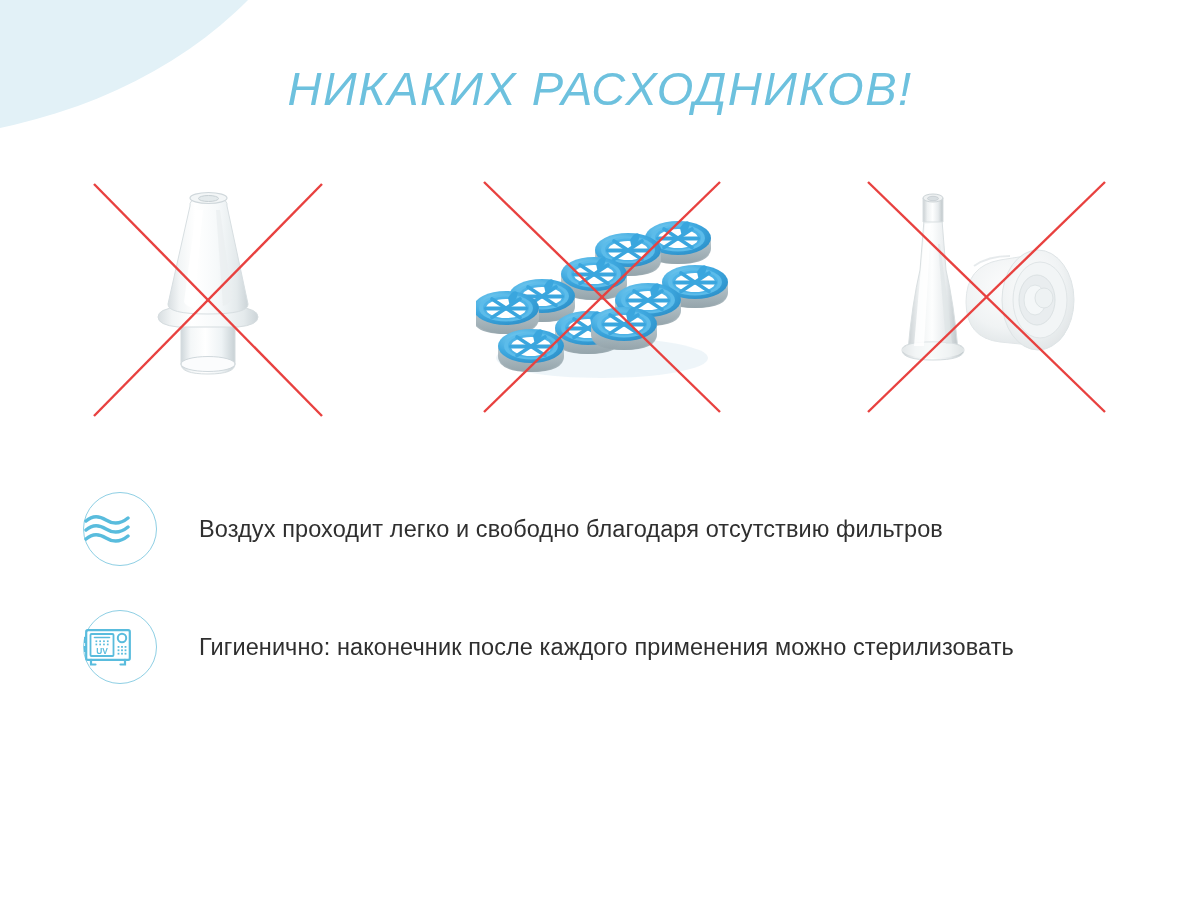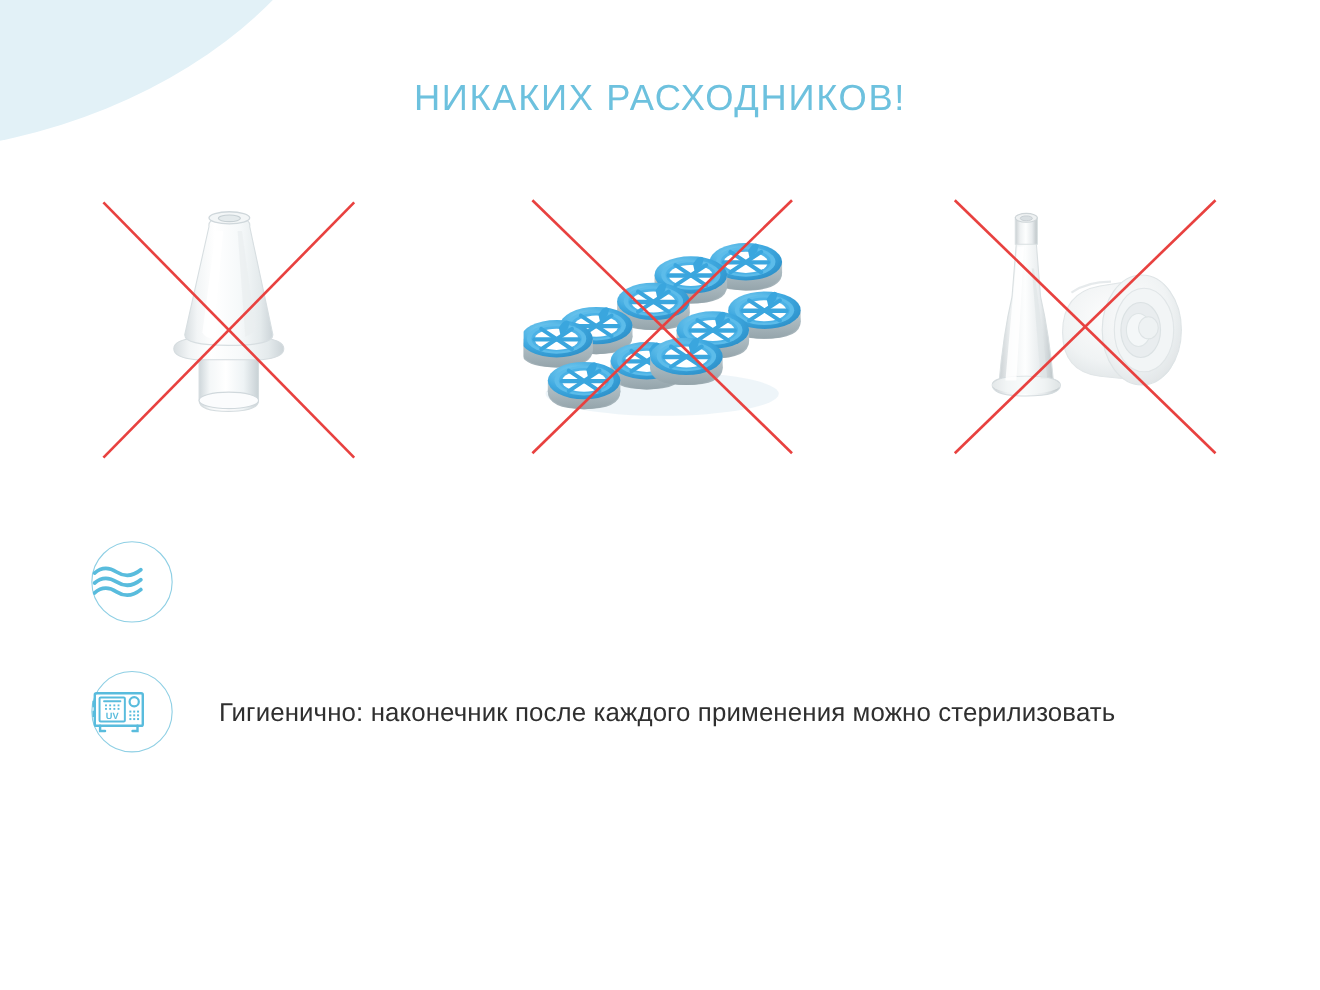--- a/index.html
+++ b/index.html
@@ -40,26 +40,27 @@
     border-radius: 0 0 100% 0;
   }
 
   
   .title {
     position: absolute;
     left: 0;
     top: 60px;
     width: 1200px;
     text-align: center;
-    font-size: 33px;
+    font-size: 47px;
     line-height: 58px;
     letter-spacing: 1.5px;
     color: #6dc1de;
     font-weight: 400;
     white-space: nowrap;
+    font-style: italic;
   }
 
   
   .products {
     position: absolute;
     left: 0;
     top: 170px;
     width: 1200px;
     height: 260px;
   }
@@ -276,20 +277,21 @@
   <div class="features">
 
     <div class="feature-row">
       <div class="feature-icon">
         <svg width="46" height="34" viewBox="0 0 46 34">
           <path d="M2 9 Q11 1 22 8 Q33 15 44 6" fill="none" stroke="#59bcdd" stroke-width="3.4" stroke-linecap="round"></path>
           <path d="M2 18 Q11 10 22 17 Q33 24 44 15" fill="none" stroke="#59bcdd" stroke-width="3.4" stroke-linecap="round"></path>
           <path d="M2 27 Q11 19 22 26 Q33 33 44 24" fill="none" stroke="#59bcdd" stroke-width="3.4" stroke-linecap="round"></path>
         </svg>
       </div>
+      <div class="feature-text">Воздух проходит легко и свободно благодаря отсутствию фильтров</div>
     </div>
 
     <div class="feature-row">
       <div class="feature-icon">
         <svg width="48" height="42" viewBox="0 0 48 42">
 
           <rect x="2.2" y="4.2" width="43.6" height="29.6" rx="1.5" fill="none" stroke="#59bcdd" stroke-width="2.2"></rect>
 
           <rect x="6.5" y="8" width="23" height="22" rx="1" fill="none" stroke="#59bcdd" stroke-width="1.8"></rect>
 

